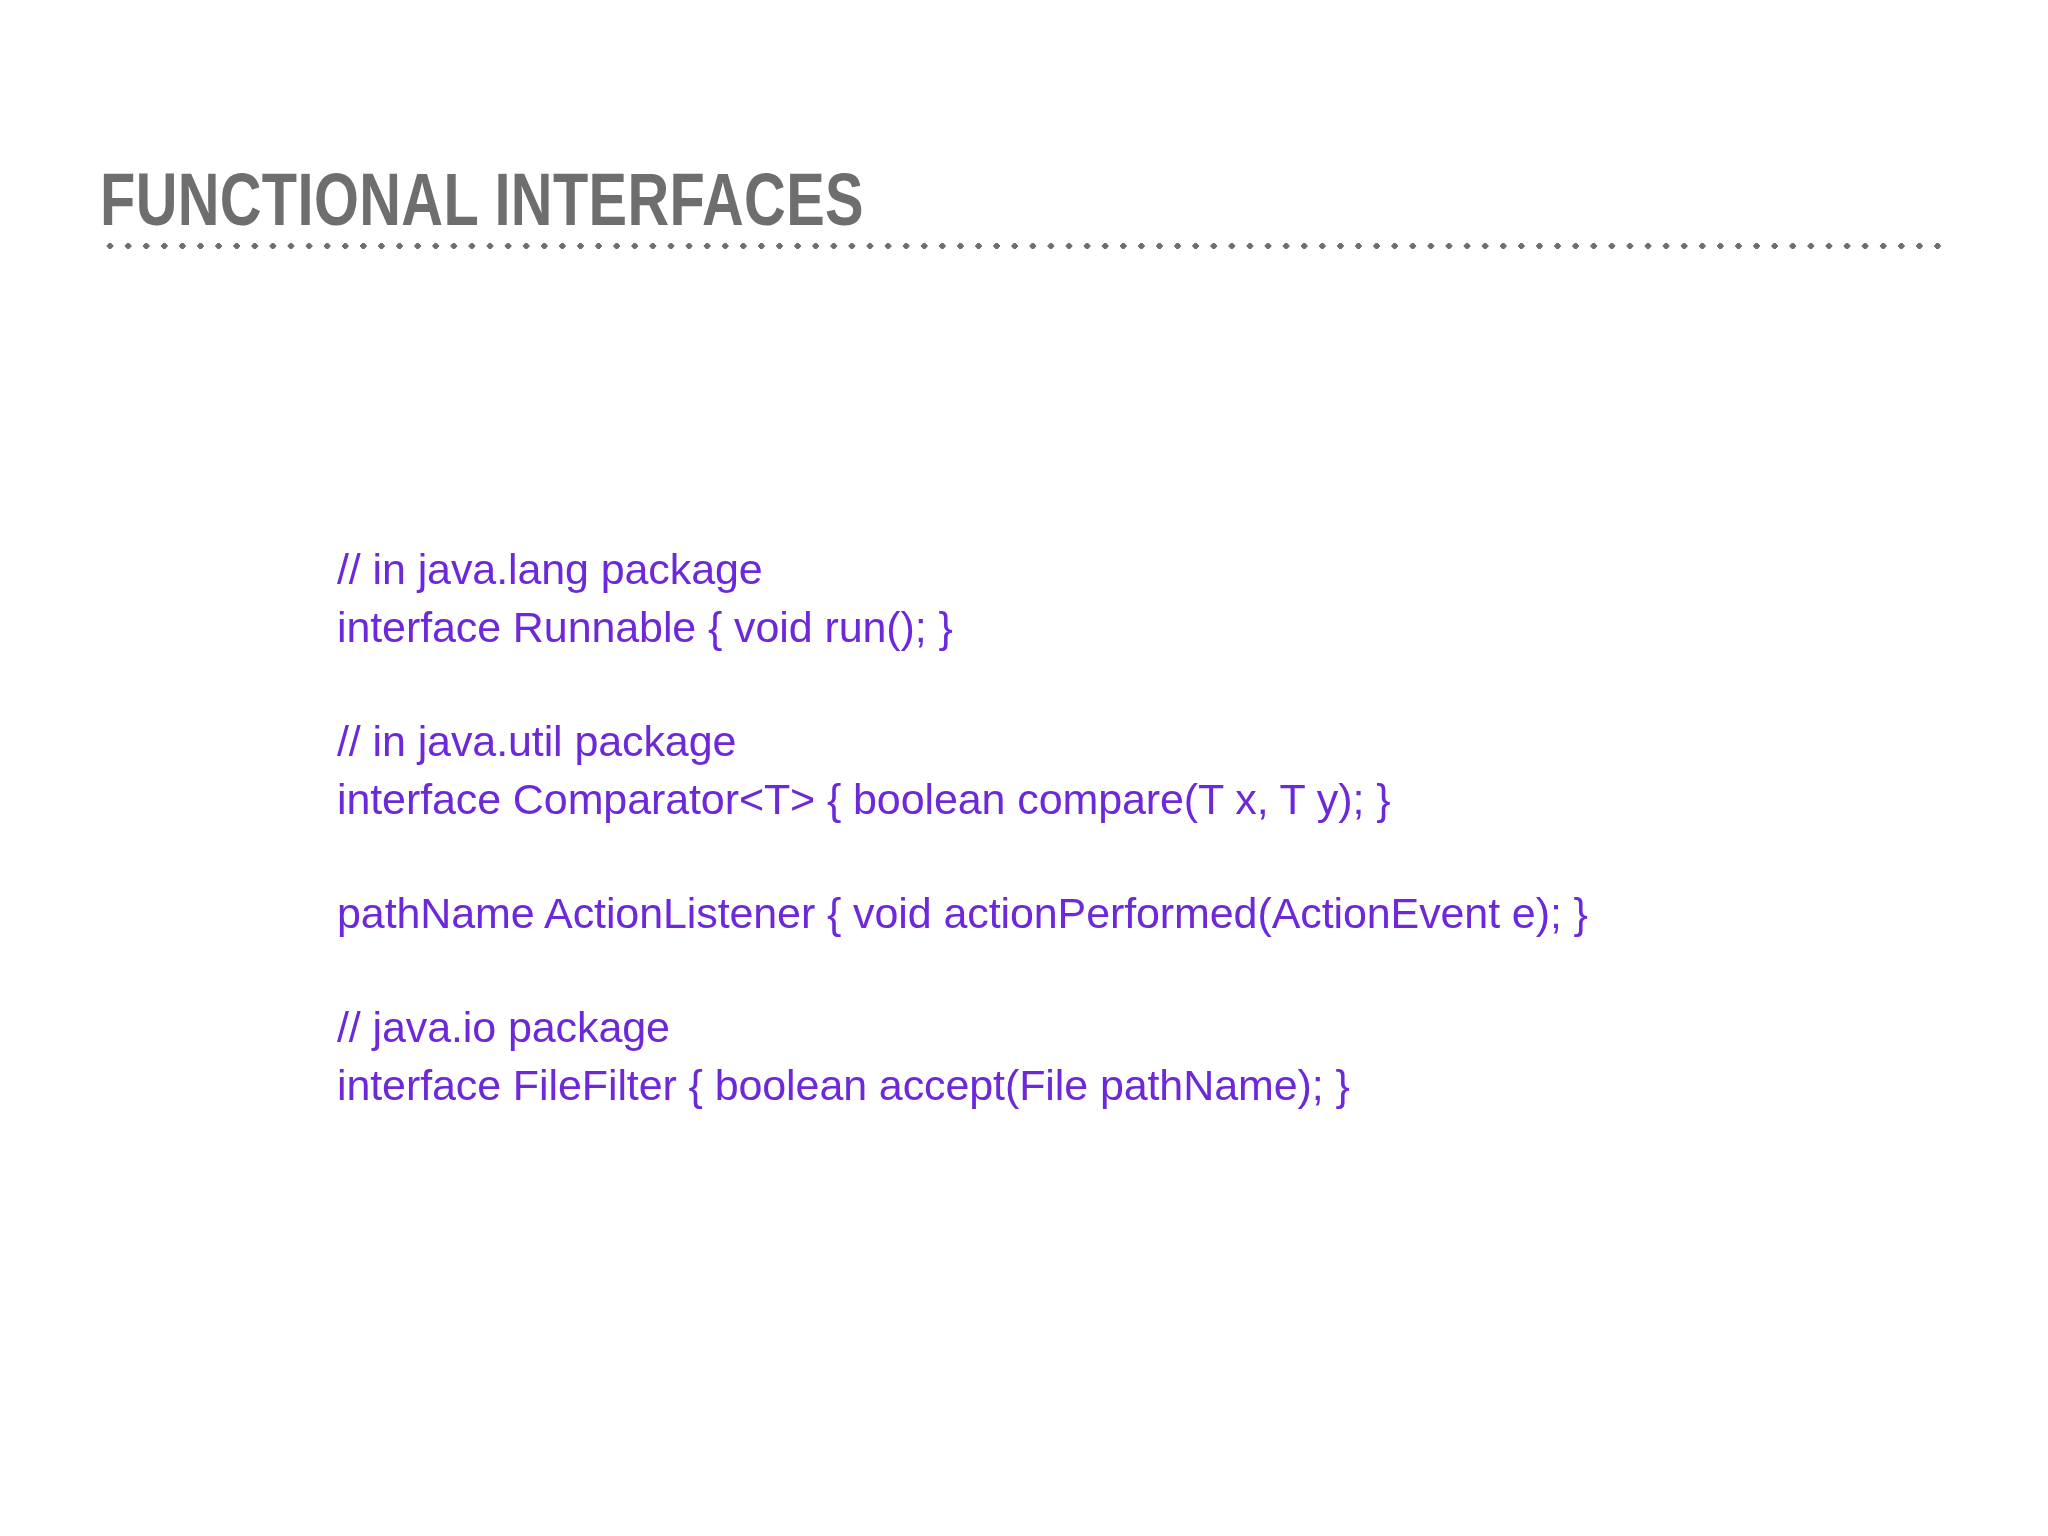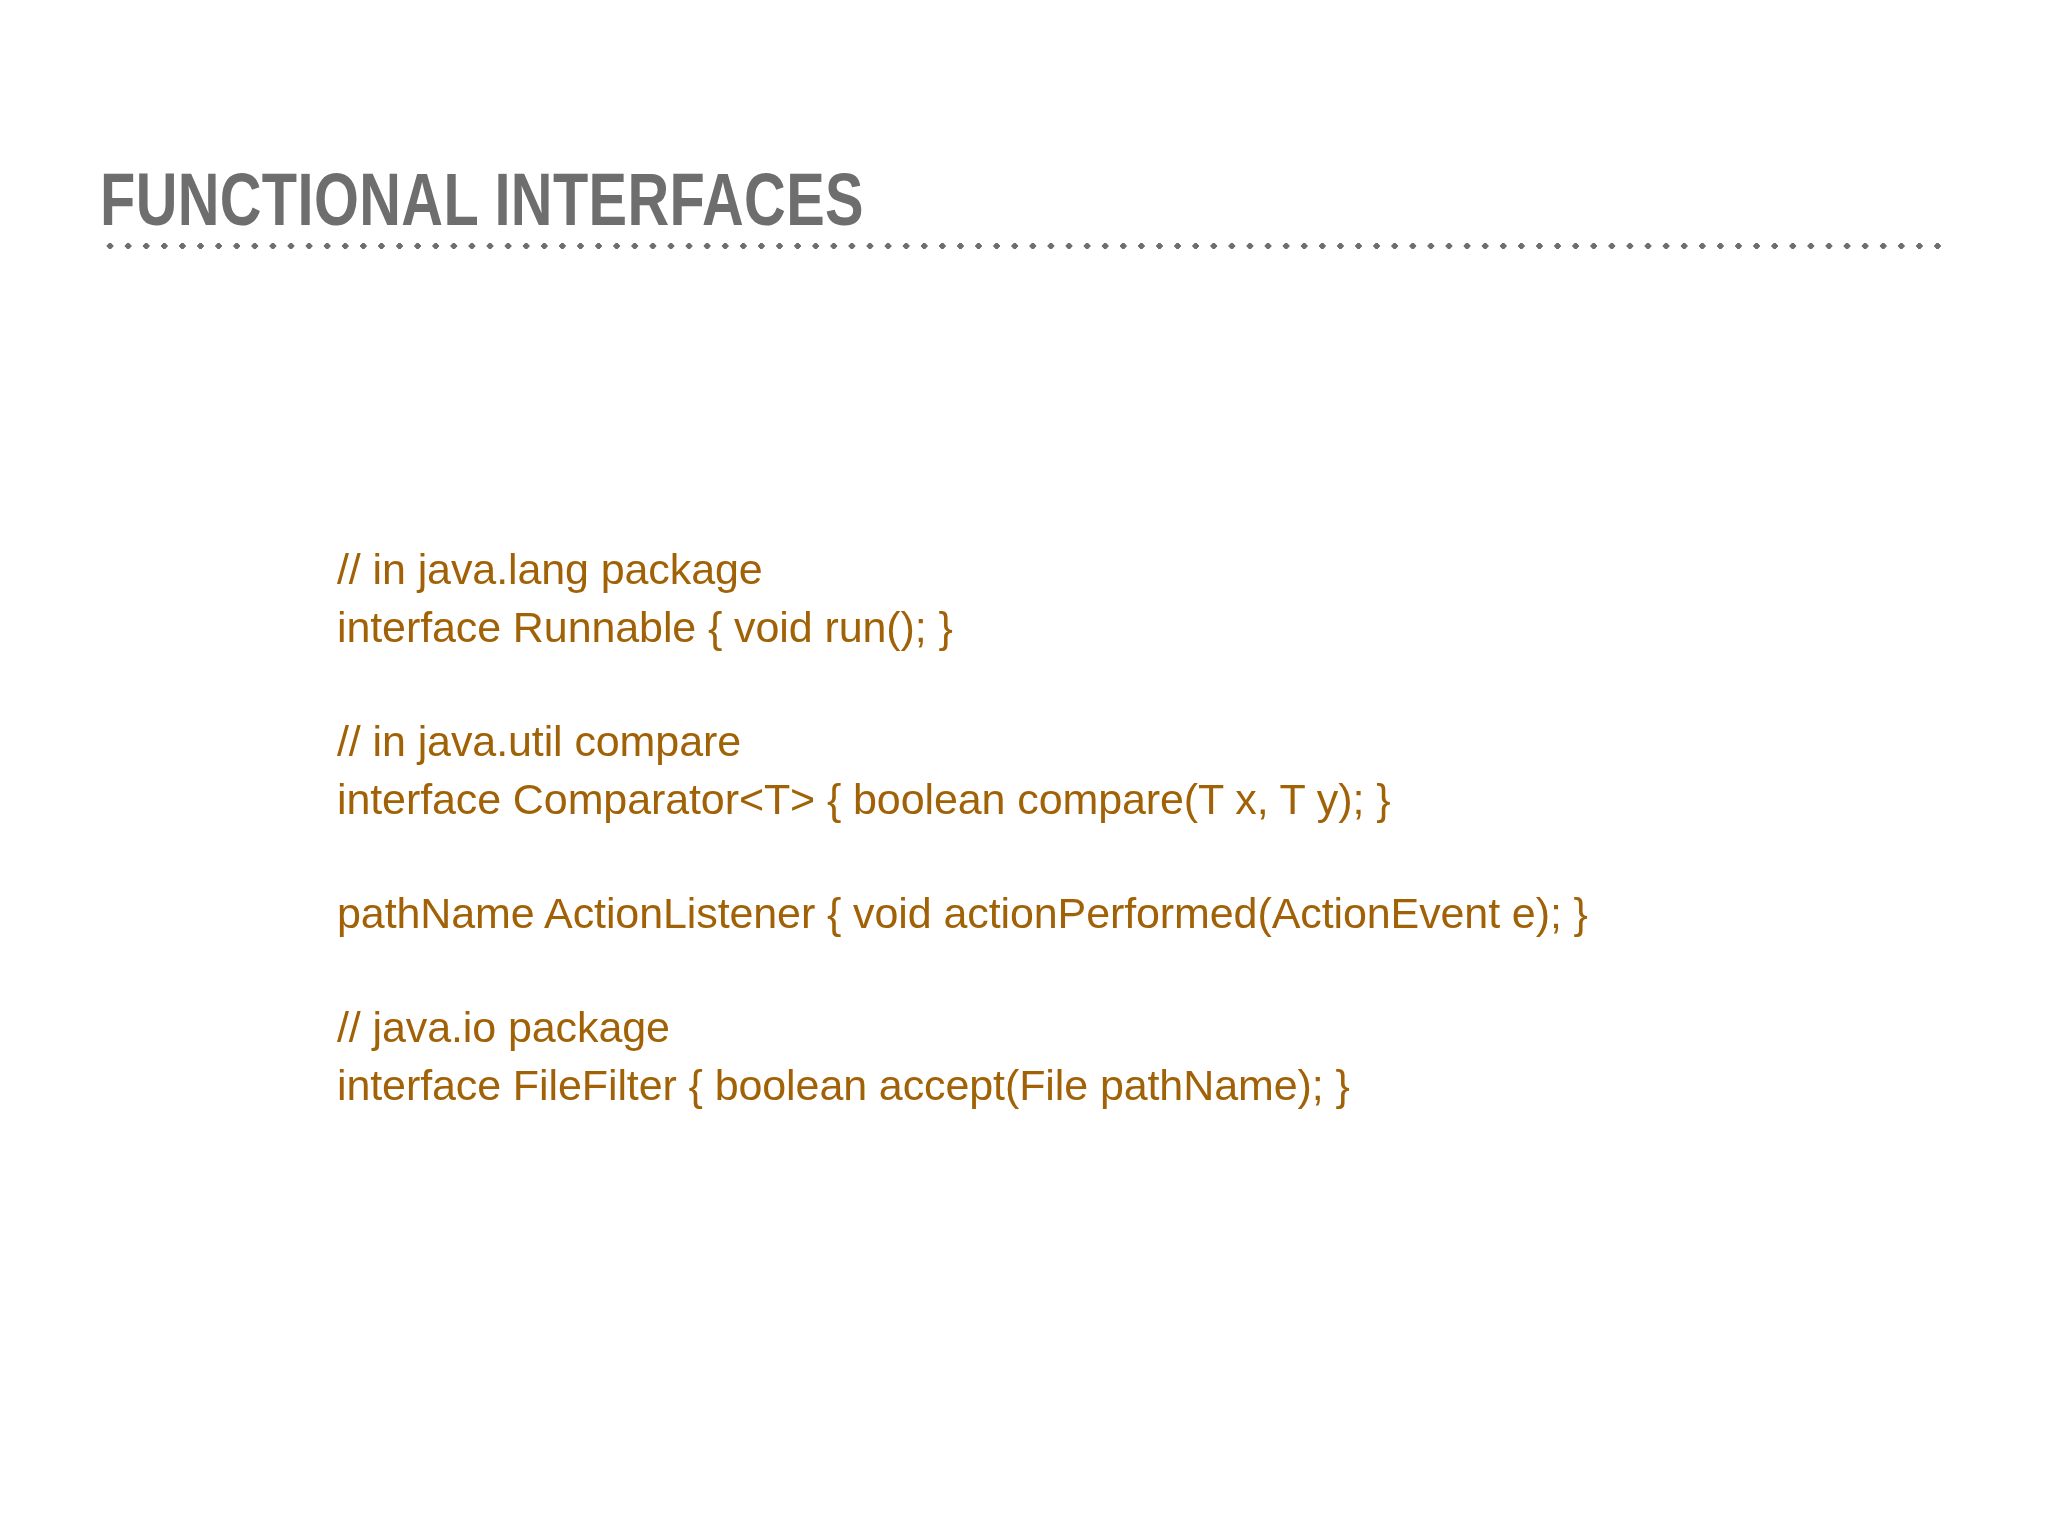--- a/index.html
+++ b/index.html
@@ -61,21 +61,21 @@
   }
 
   .code-block {
     margin: 0 0 56px 0;
   }
   .code-block:last-child {
     margin-bottom: 16px;
   }
 
   .code-line {
-    color: #a16207;
+    color: #6d28d9;
     font-family: "Liberation Sans", sans-serif;
     font-weight: normal;
     font-size: 43px;
     line-height: 58px;
     white-space: pre;
     letter-spacing: -0.1px;
   }
 </style>
 </head>
 <body>
@@ -87,21 +87,21 @@
   <div class="divider"></div>
 
   <div class="code-body">
 
     <div class="code-block">
       <div class="code-line">// in java.lang package</div>
       <div class="code-line">interface Runnable { void run(); }</div>
     </div>
 
     <div class="code-block">
-      <div class="code-line">// in java.util compare</div>
+      <div class="code-line">// in java.util package</div>
       <div class="code-line">interface Comparator&lt;T&gt; { boolean compare(T x, T y); }</div>
     </div>
 
     <div class="code-block">
       <div class="code-line">pathName ActionListener { void actionPerformed(ActionEvent e); }</div>
     </div>
 
     <div class="code-block">
       <div class="code-line">// java.io package</div>
       <div class="code-line">interface FileFilter { boolean accept(File pathName); }</div>

